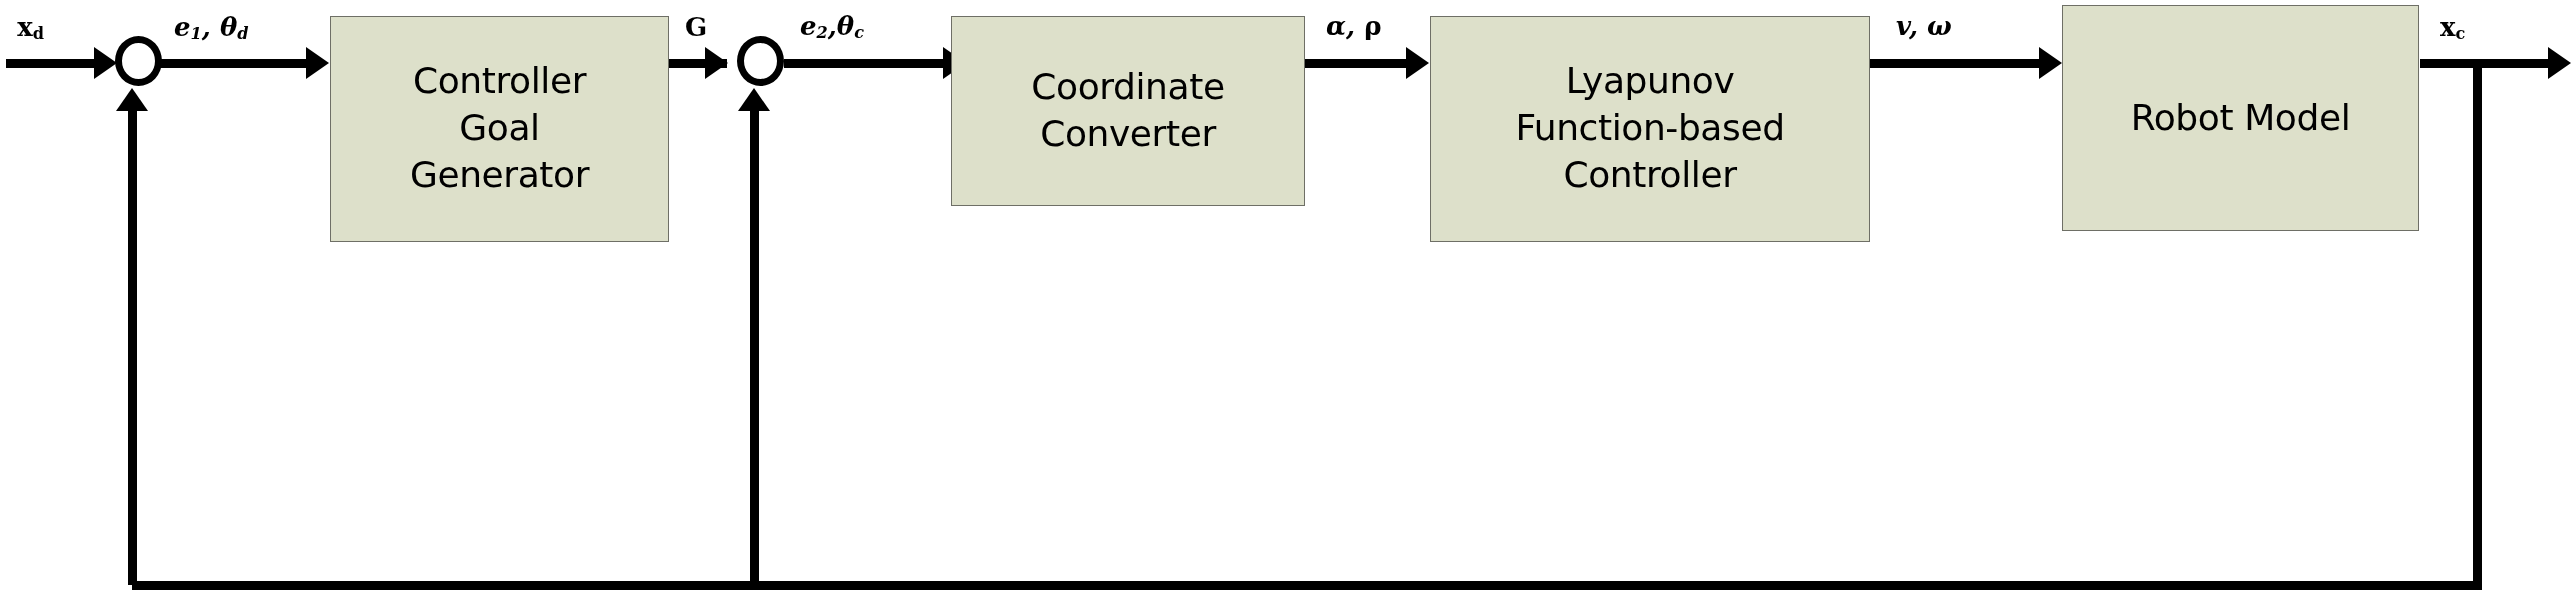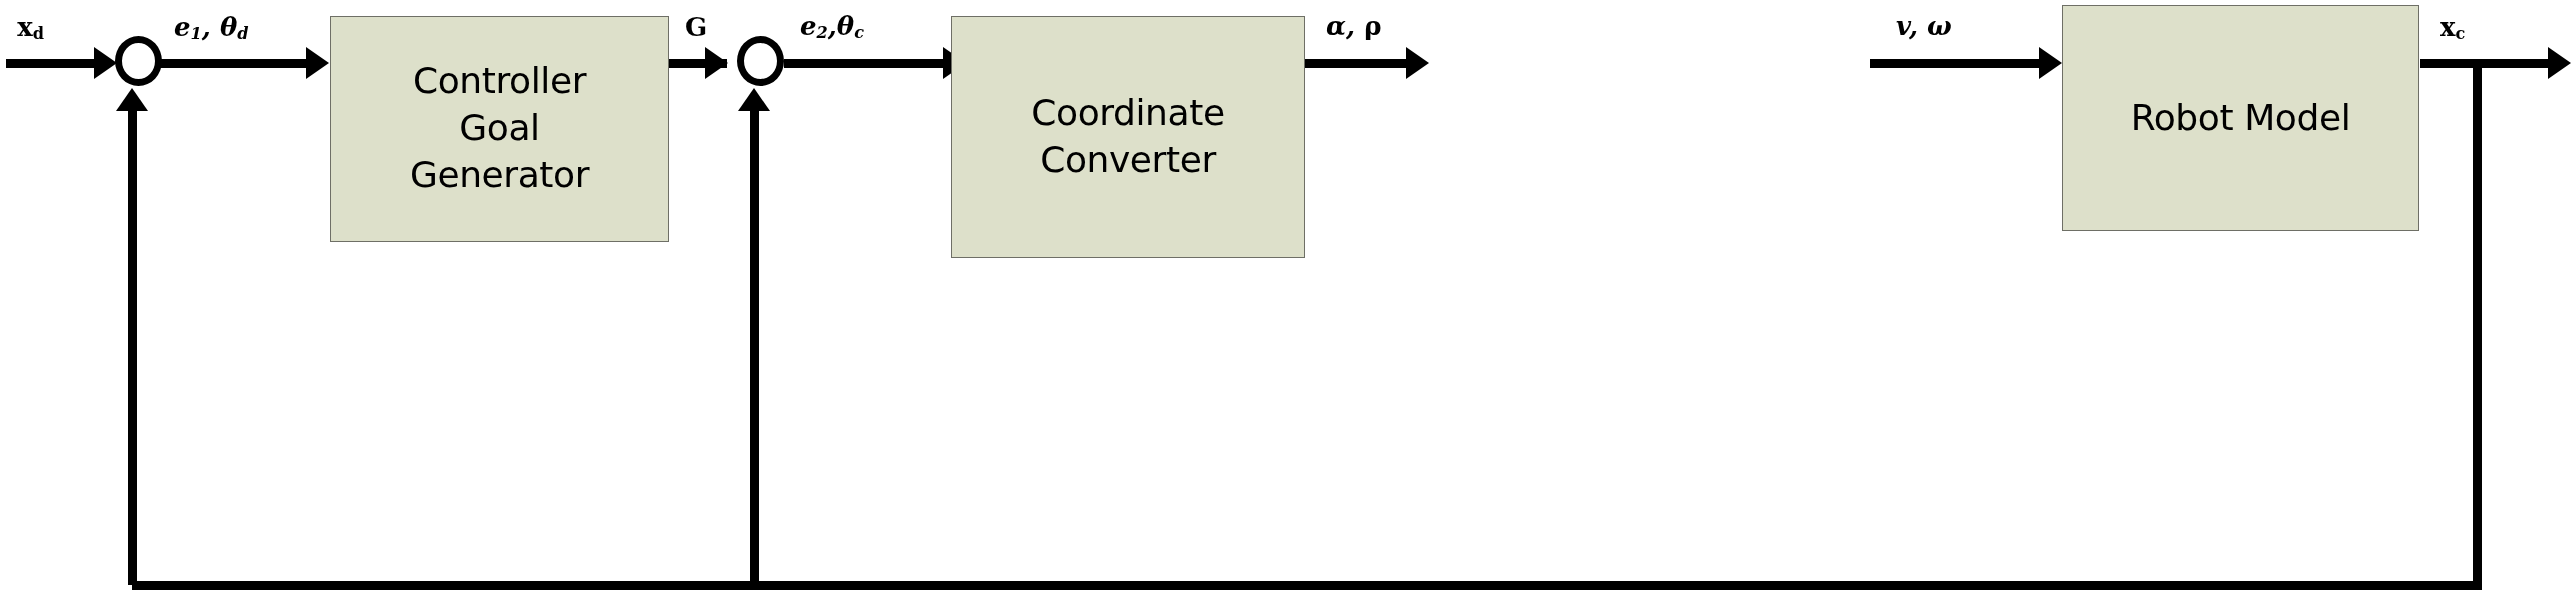--- a/index.html
+++ b/index.html
@@ -107,23 +107,26 @@
   <div class="vline" style="left:128px; top:110px; height:475px;"></div>
   <div class="arrow-u" style="left:116px; top:88px;"></div>
 
   <div class="sum" style="left:115px; top:36px; width:47px; height:50px;"></div>
   <div class="sum" style="left:737px; top:36px; width:47px; height:50px;"></div>
 
   <div class="block" style="left:330px; top:15.7px; width:339px; height:226px;">Controller
 Goal
 Generator</div>
 
-  <div class="block" style="left:951px; top:15.7px; width:354px; height:242px;">Coordinate
+  <div class="block" style="left:951px; top:15.7px; width:354px; height:190px;">Coordinate
 Converter</div>
 
+  <div class="block" style="left:1430px; top:15.7px; width:440px; height:226px;">Lyapunov
+Function-based
+Controller</div>
 
   <div class="block" style="left:2062px; top:5px; width:357px; height:226px;">Robot Model</div>
 
   <div class="sig" style="left:17.3px; top:14px;">
     <span class="up">x</span><sub class="up">d</sub>
   </div>
 
   <div class="sig it" style="left:174px; top:14px;">
     <span>e</span><sub>1</sub><span>, </span><span>θ</span><sub>d</sub>
   </div>

